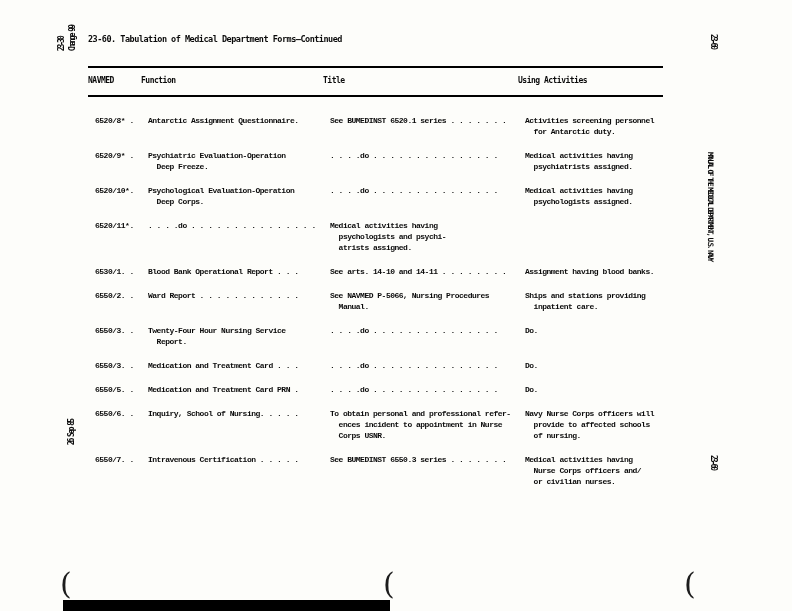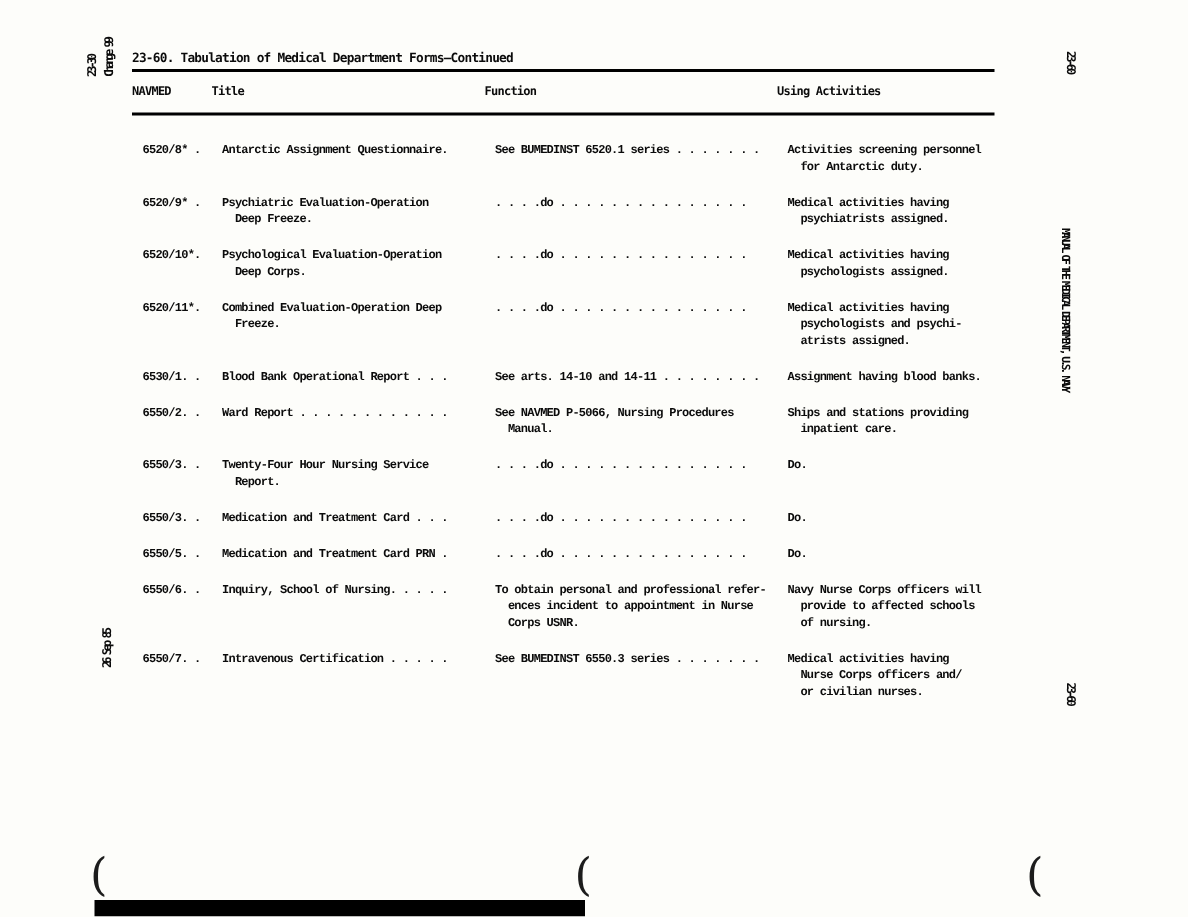--- a/index.html
+++ b/index.html
@@ -8,21 +8,21 @@
     position:relative;
     background:#fdfdfa;
     font-family:"DejaVu Sans Mono", monospace;
     color:#0b0b0b;
     overflow:hidden;
   }
 
   
   .doc { position:absolute; left:88px; top:34px; width:575px;
          font-size:8px; font-weight:bold; letter-spacing:-0.5px; line-height:11px; }
-  .doc-title { font-size:8.5px; white-space:pre; margin-bottom:1px; }
+  .doc-title { font-size:8.5px; white-space:pre; margin-bottom:21px; }
   .rule { border-top:2px solid #000; }
   .grid { display:grid; grid-template-columns:53px 182px 195px 145px; padding-left:7px; }
   .thead { padding:7px 0 9px 0; }
   .tbody { padding-top:18px; }
   .trow { margin-bottom:13px;font-family:Liberation Mono, monospace; }
   .cell { white-space:pre; }
 
   
   .vtext { position:absolute; font-weight:bold; white-space:pre;
            font-size:8px; line-height:11px; letter-spacing:-2px; }
@@ -51,22 +51,22 @@
 <div class="vtext v-down m-right-top">23-60</div>
 <div class="vtext v-down m-right-middle">MANUAL OF THE MEDICAL DEPARTMENT, U.S. NAVY</div>
 <div class="vtext v-down m-right-bottom">23-60</div>
 
 <div class="doc">
   <div class="doc-title">23-60. Tabulation of Medical Department Forms—Continued</div>
   <div class="rule"></div>
 
   <div class="grid thead">
     <div class="cell">NAVMED</div>
+    <div class="cell">Function</div>
     <div class="cell">Title</div>
-    <div class="cell">Function</div>
     <div class="cell">Using Activities</div>
   </div>
   <div class="rule"></div>
 
   <div class="tbody">
 
     <div class="grid trow">
       <div class="cell">6520/8* .</div>
       <div class="cell">Antarctic Assignment Questionnaire.</div>
       <div class="cell">See BUMEDINST 6520.1 series . . . . . . .</div>
@@ -87,22 +87,20 @@
       <div class="cell">6520/10*.</div>
       <div class="cell">Psychological Evaluation-Operation
   Deep Corps.</div>
       <div class="cell">. . . .do . . . . . . . . . . . . . . .</div>
       <div class="cell">Medical activities having
   psychologists assigned.</div>
     </div>
 
     <div class="grid trow">
       <div class="cell">6520/11*.</div>
-      <div class="cell">Combined Evaluation-Operation Deep
-  Freeze.</div>
       <div class="cell">. . . .do . . . . . . . . . . . . . . .</div>
       <div class="cell">Medical activities having
   psychologists and psychi-
   atrists assigned.</div>
     </div>
 
     <div class="grid trow">
       <div class="cell">6530/1. .</div>
       <div class="cell">Blood Bank Operational Report . . .</div>
       <div class="cell">See arts. 14-10 and 14-11 . . . . . . . .</div>

